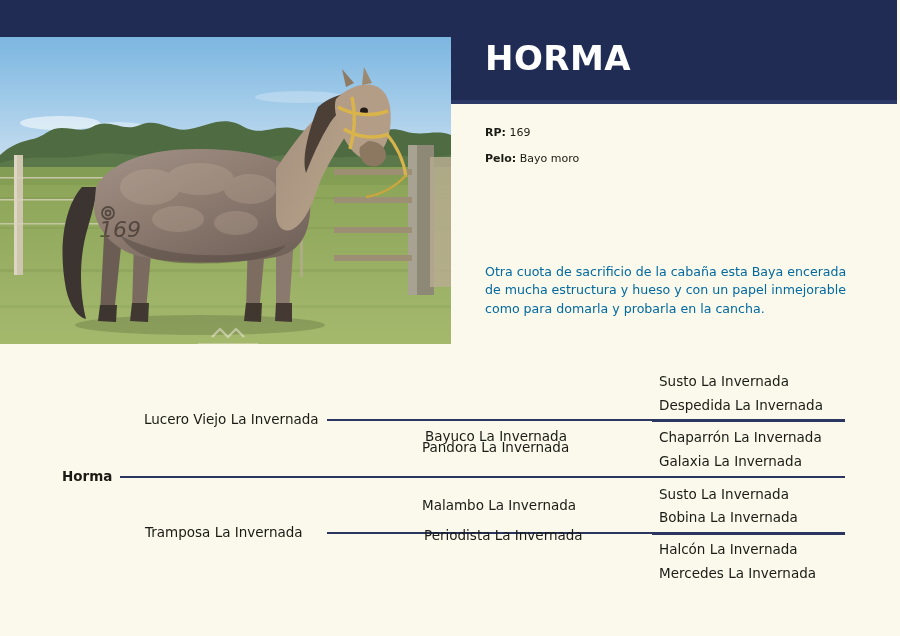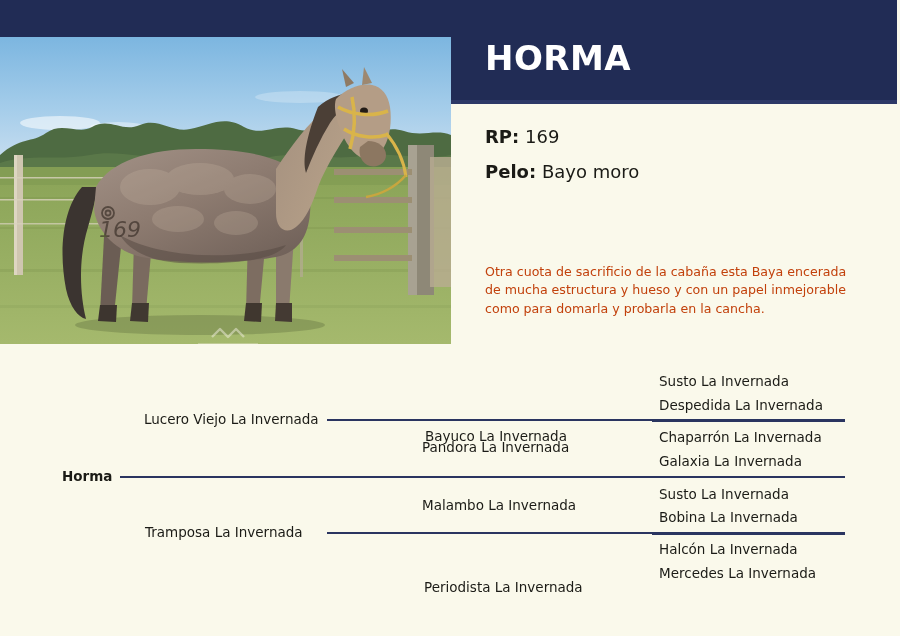--- a/index.html
+++ b/index.html
@@ -34,29 +34,29 @@
     overflow:hidden;
     background:#7fa860;
   }
   .photo svg{display:block;width:451px;height:307px;}
 
   
   .info{
     position:absolute;left:485px;top:126px;width:400px;
   }
   .info-row{
-    font-size:18px;color:#1b1b16;margin-bottom:13px;line-height:1.2;
+    font-size:11px;color:#1b1b16;margin-bottom:13px;line-height:1.2;
     font-family:"DejaVu Sans", sans-serif;
   }
   .info-row .k{font-weight:bold;}
   .info-row .v{font-weight:normal;}
 
   .desc{
     position:absolute;left:485px;top:263px;width:378px;
-    font-size:12.6px;line-height:1.45;color:#c2410c;
+    font-size:12.6px;line-height:1.45;color:#0369a1;
     font-family:"DejaVu Sans", sans-serif;
   }
 
   
   .pedigree{position:absolute;left:0;top:344px;width:900px;height:292px;}
 
   .ped-label{
     position:absolute;
     font-size:13.5px;color:#1b1b16;
     font-family:"DejaVu Sans", sans-serif;
@@ -73,21 +73,21 @@
   
   .lbl-g1a{left:144px;top:413px;}
   .lbl-g1b{left:145px;top:526px;}
   .rule-g1a{left:327px;top:419px;width:518px;}
   .rule-g1b{left:327px;top:532px;width:518px;}
 
   
   .lbl-g2a{left:425px;top:386px;margin-top:44px;}
   .lbl-g2b{left:422px;top:441px;}
   .lbl-g2c{left:422px;top:499px;}
-  .lbl-g2d{left:424px;top:581px;text-align:center;}
+  .lbl-g2d{left:424px;top:529px;text-align:center;}
   .rule-g2a{left:652px;top:420px;width:193px;}
   .rule-g2b{left:652px;top:476px;width:193px;}
   .rule-g2c{left:652px;top:533px;width:193px;}
 
   
   .lbl-g3{left:659px;}
   .g3-1{top:375px;}
   .g3-2{top:399px;}
   .g3-3{top:431px;}
   .g3-4{top:455px;}

